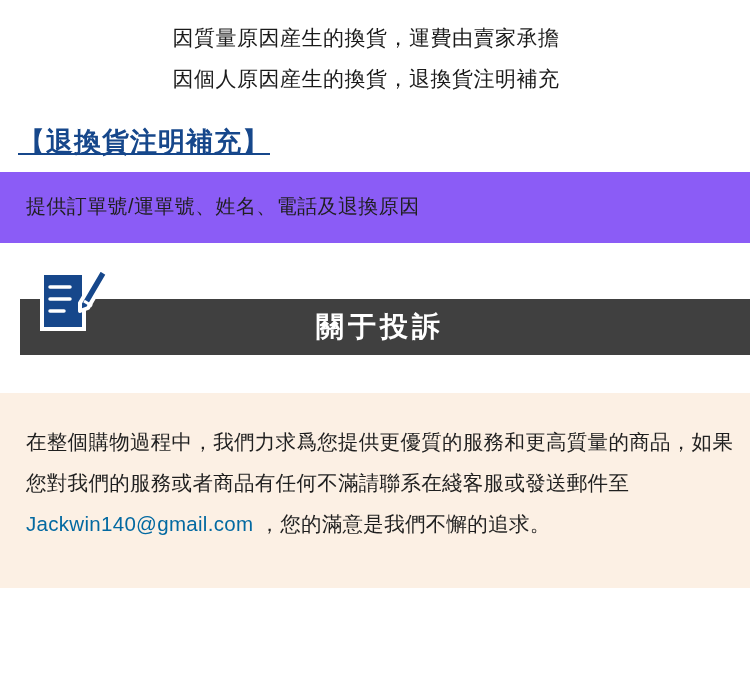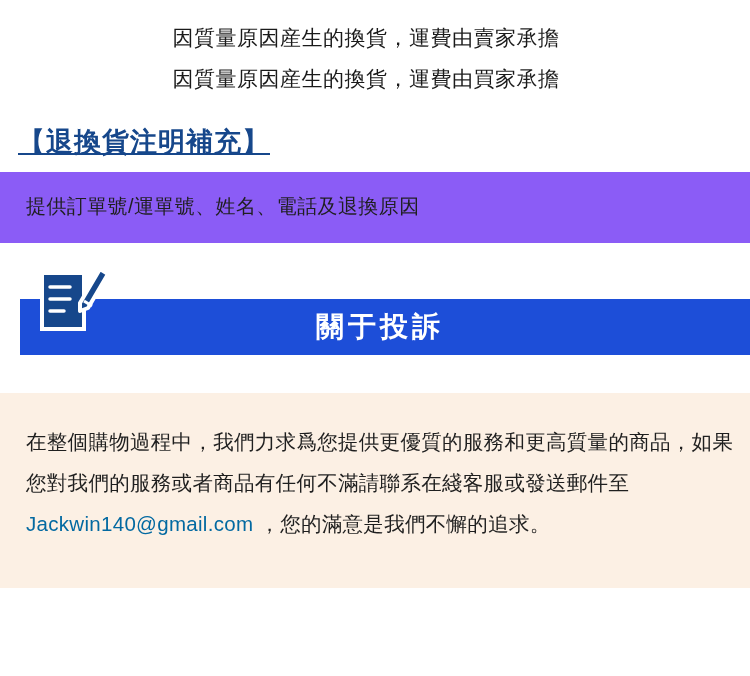--- a/index.html
+++ b/index.html
@@ -60,21 +60,21 @@
     position: relative;
     margin-top: 56px;
     height: 56px;
   }
   .banner-bar {
     position: absolute;
     left: 20px;
     right: 0;
     top: 0;
     height: 56px;
-    background: #1d4ed8;
+    background: #404040;
     display: flex;
     align-items: center;
     justify-content: center;
   }
   .banner-title {
     color: #ffffff;
     font-size: 28px;
     font-weight: bold;
     letter-spacing: 4px;
     margin-right: 10px;
@@ -103,21 +103,21 @@
     color: #0369a1;
   }
 </style>
 </head>
 <body>
 
 <div class="page">
 
   <div class="top-lines">
     <div class="top-line">因質量原因産生的換貨，運費由賣家承擔</div>
-    <div class="top-line">因質量原因産生的換貨，運費由買家承擔</div>
+    <div class="top-line">因個人原因産生的換貨，退換貨注明補充</div>
   </div>
 
   <div class="bracket-heading">【退換貨注明補充】</div>
 
   <div class="note-block">
     <div class="note-line">提供訂單號/運單號、姓名、電話及退換原因</div>
   </div>
 
   <div class="banner-wrap">
     <div class="banner-bar">

